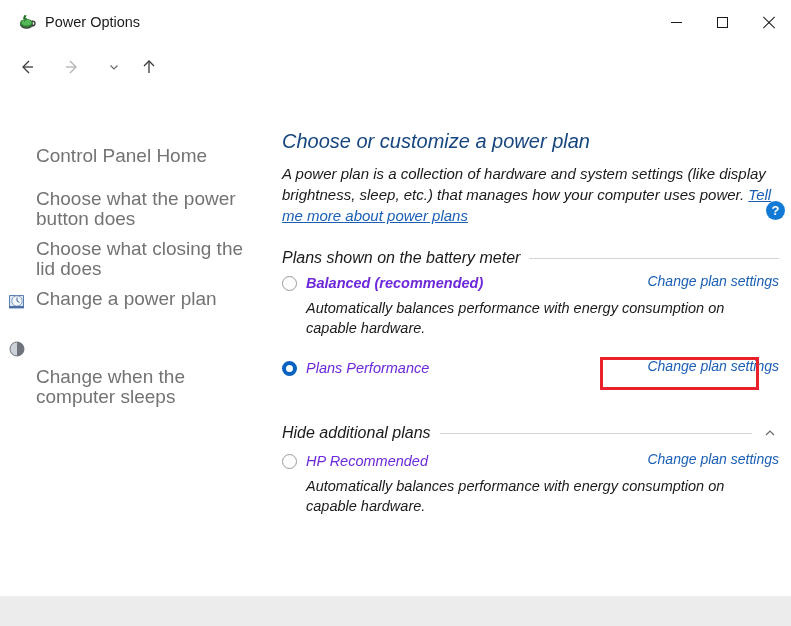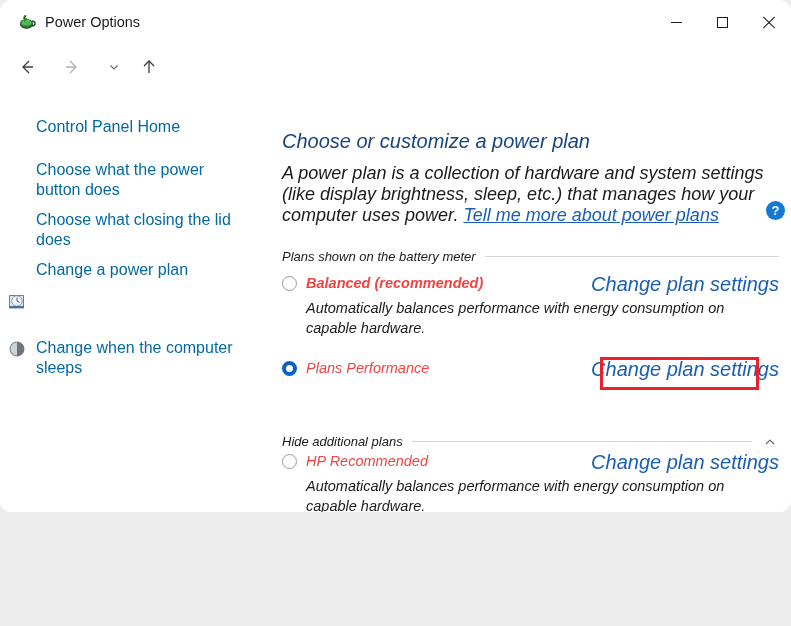--- a/index.html
+++ b/index.html
@@ -12,23 +12,23 @@
     background: #ececed;
     font-family: "Liberation Sans", sans-serif;
     overflow: hidden;
   }
 
   #window {
     position: absolute;
     left: 0;
     top: 0;
     width: 791px;
-    height: 512px;
+    height: 596px;
     background: #ffffff;
-    border-radius: 12px;
+    border-radius: 0;
     overflow: hidden;
     box-sizing: border-box;
   }
 
   
   #titlebar {
     position: absolute;
     left: 0; top: 0;
     width: 791px;
     height: 45px;
@@ -238,24 +238,25 @@
     position: absolute;
     left: 0;
     top: 0;
     width: 270px;
     height: 531px;
   }
   .side-link {
     position: absolute;
     left: 36px;
     width: 216px;
-    font-size: 16px;
+    font-size: 19px;
     line-height: 20px;
-    color: #0369a1;
+    color: #737373;
     cursor: pointer;
+    margin-top: 29px;
   }
   .side-icon {
     position: absolute;
     left: 8px;
     width: 18px;
     height: 18px;
   }
   #see-also-label {
     position: absolute;
     left: 36px;
@@ -279,40 +280,40 @@
     top: 33px;
     font-size: 20px;
     color: #17467f;
     line-height: 26px;
   }
   #page-desc {
     position: absolute;
     left: 12px;
     top: 68px;
     width: 496px;
-    font-size: 18px;
+    font-size: 15px;
     color: #1a1a1a;
     line-height: 21px;
   }
   .inline-link {
     color: #1a5fb4;
     text-decoration: underline;
     cursor: pointer;
   }
 
   .section-header {
     position: absolute;
     left: 12px;
     width: 497px;
     display: flex;
     align-items: center;
     gap: 9px;
   }
   .section-title {
-    font-size: 13px;
+    font-size: 16px;
     color: #1a1a1a;
     white-space: nowrap;
   }
   .section-rule {
     flex: 1;
     height: 1px;
     background: #d4d4d4;
   }
   .collapse-chevron {
     flex: none;
@@ -341,36 +342,36 @@
     box-sizing: border-box;
     flex: none;
     margin-right: 9px;
   }
   .radio.checked {
     border: 4px solid #0a62c0;
     background: #ffffff;
   }
   .plan-name {
     font-size: 14.5px;
-    color: #ef4444;
+    color: #6d28d9;
   }
   .plan-name.bold { font-weight: bold; }
   .plan-desc {
     margin-left: 24px;
     margin-top: 4px;
     width: 440px;
     font-size: 14.5px;
     color: #1a1a1a;
     line-height: 20px;
   }
   .change-link {
     position: absolute;
     right: 0;
     top: 1px;
-    font-size: 20px;
+    font-size: 14px;
     color: #1a5fb4;
     cursor: pointer;
     white-space: nowrap;
   }
 
   #highlight-box {
     position: absolute;
     left: 600px;
     top: 357px;
     width: 159px;
@@ -571,21 +572,21 @@
       </div>
 
       <div class="plan-row" style="top:262px;">
         <div class="plan-line">
           <span class="radio checked"></span>
           <span class="plan-name">Plans Performance</span>
           <span class="change-link">Change plan settings</span>
         </div>
       </div>
 
-      <div class="section-header" style="top:339px;">
+      <div class="section-header" style="top:329px;">
         <span class="section-title">Hide additional plans</span>
         <span class="section-rule"></span>
         <span class="collapse-chevron">
           <svg width="14" height="14" viewBox="0 0 14 14">
             <path d="M3 9 L7 5 L11 9" fill="none" stroke="#6a6a6a" stroke-width="1.2"></path>
           </svg>
         </span>
       </div>
 
       <div class="plan-row" style="top:355px;">

